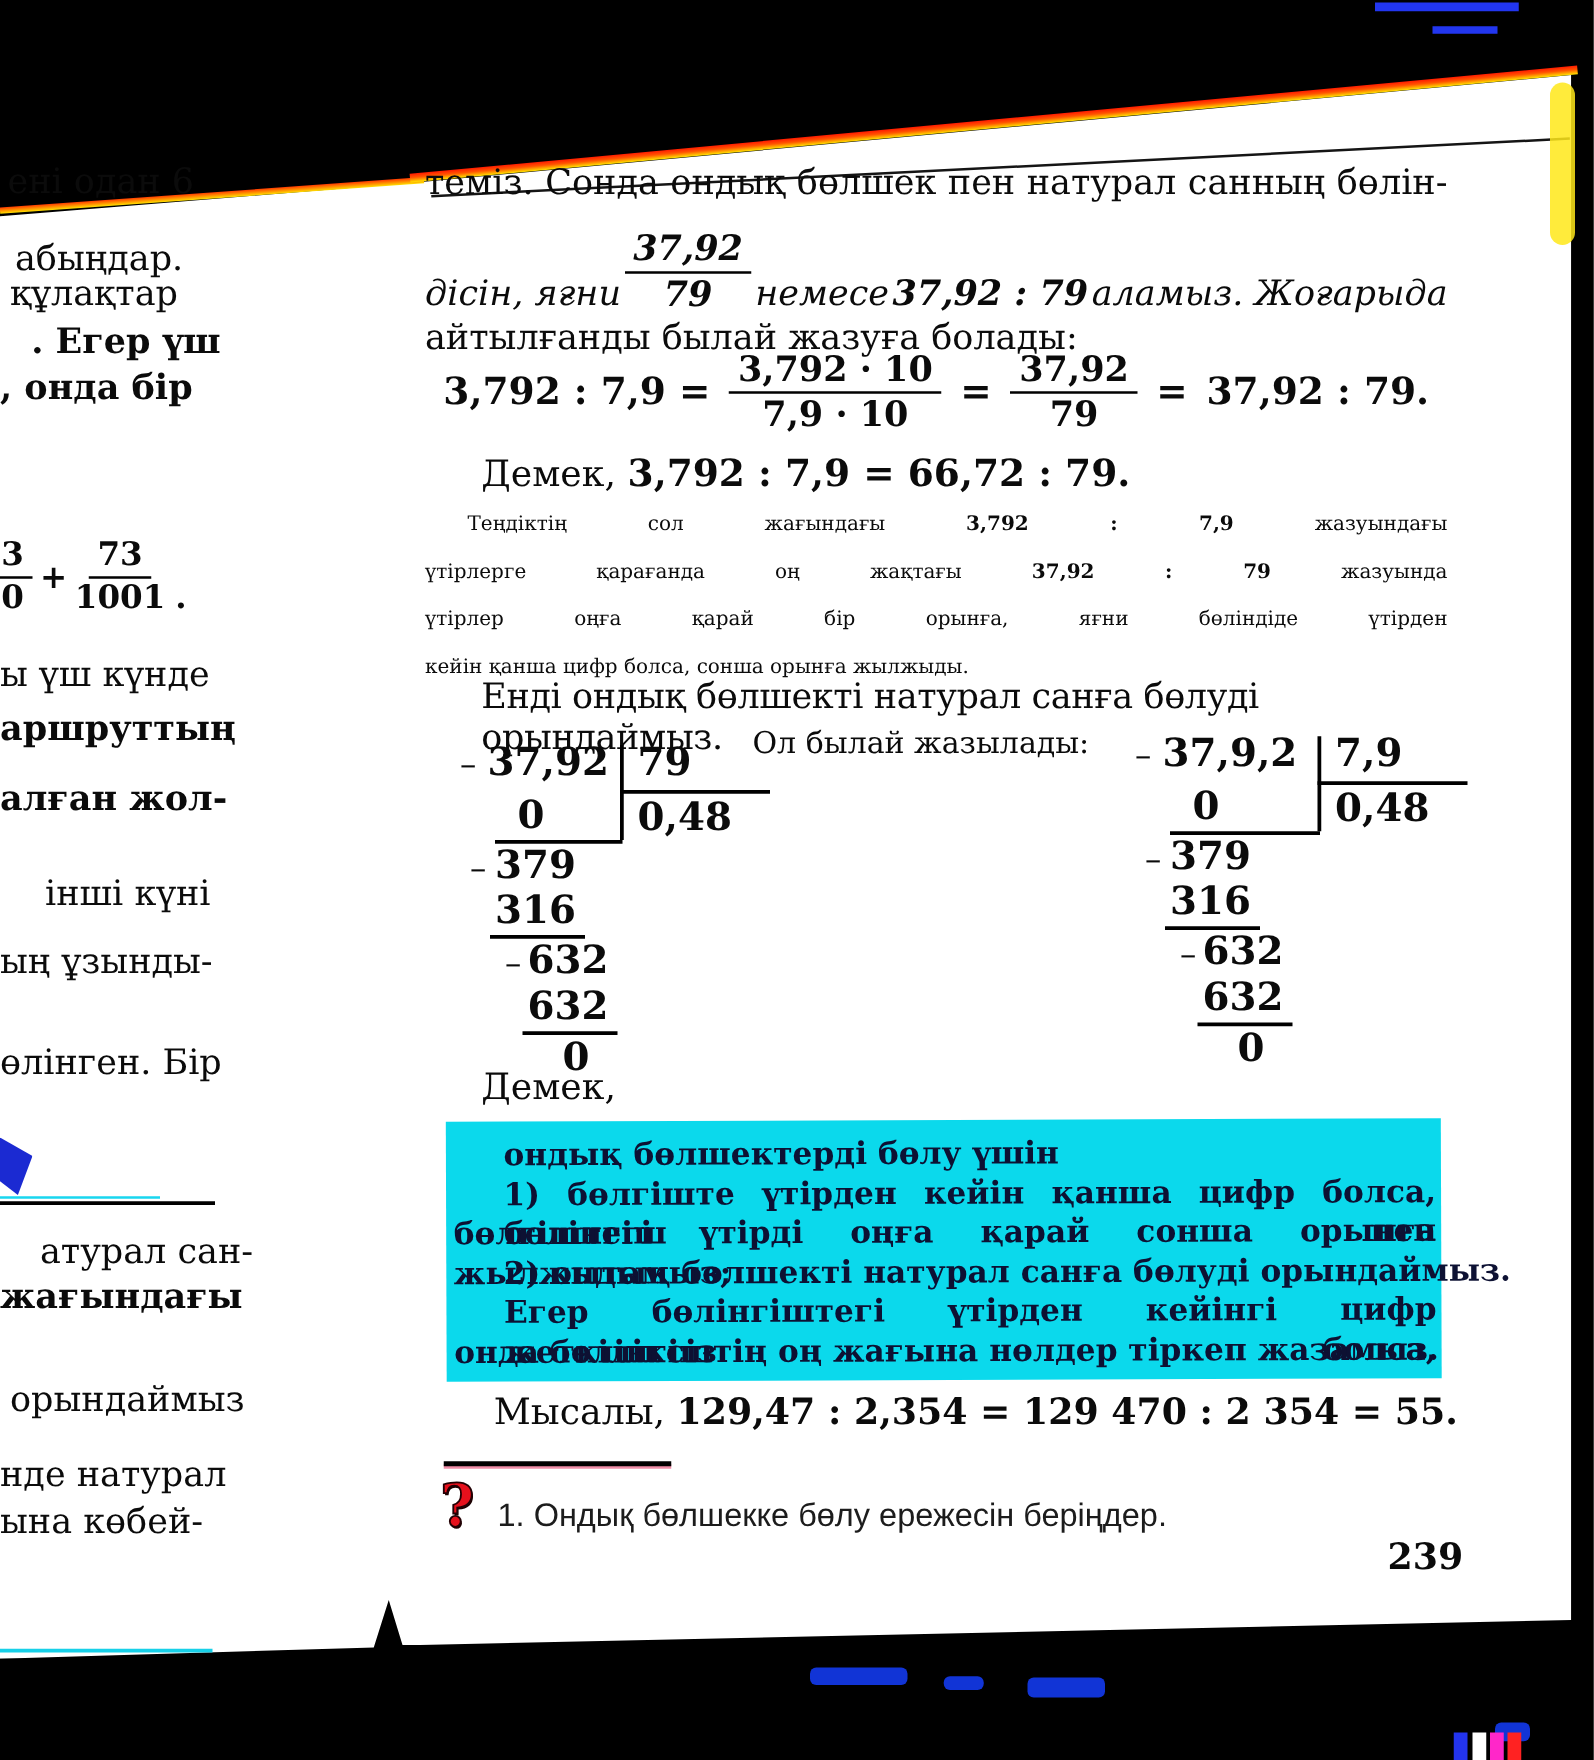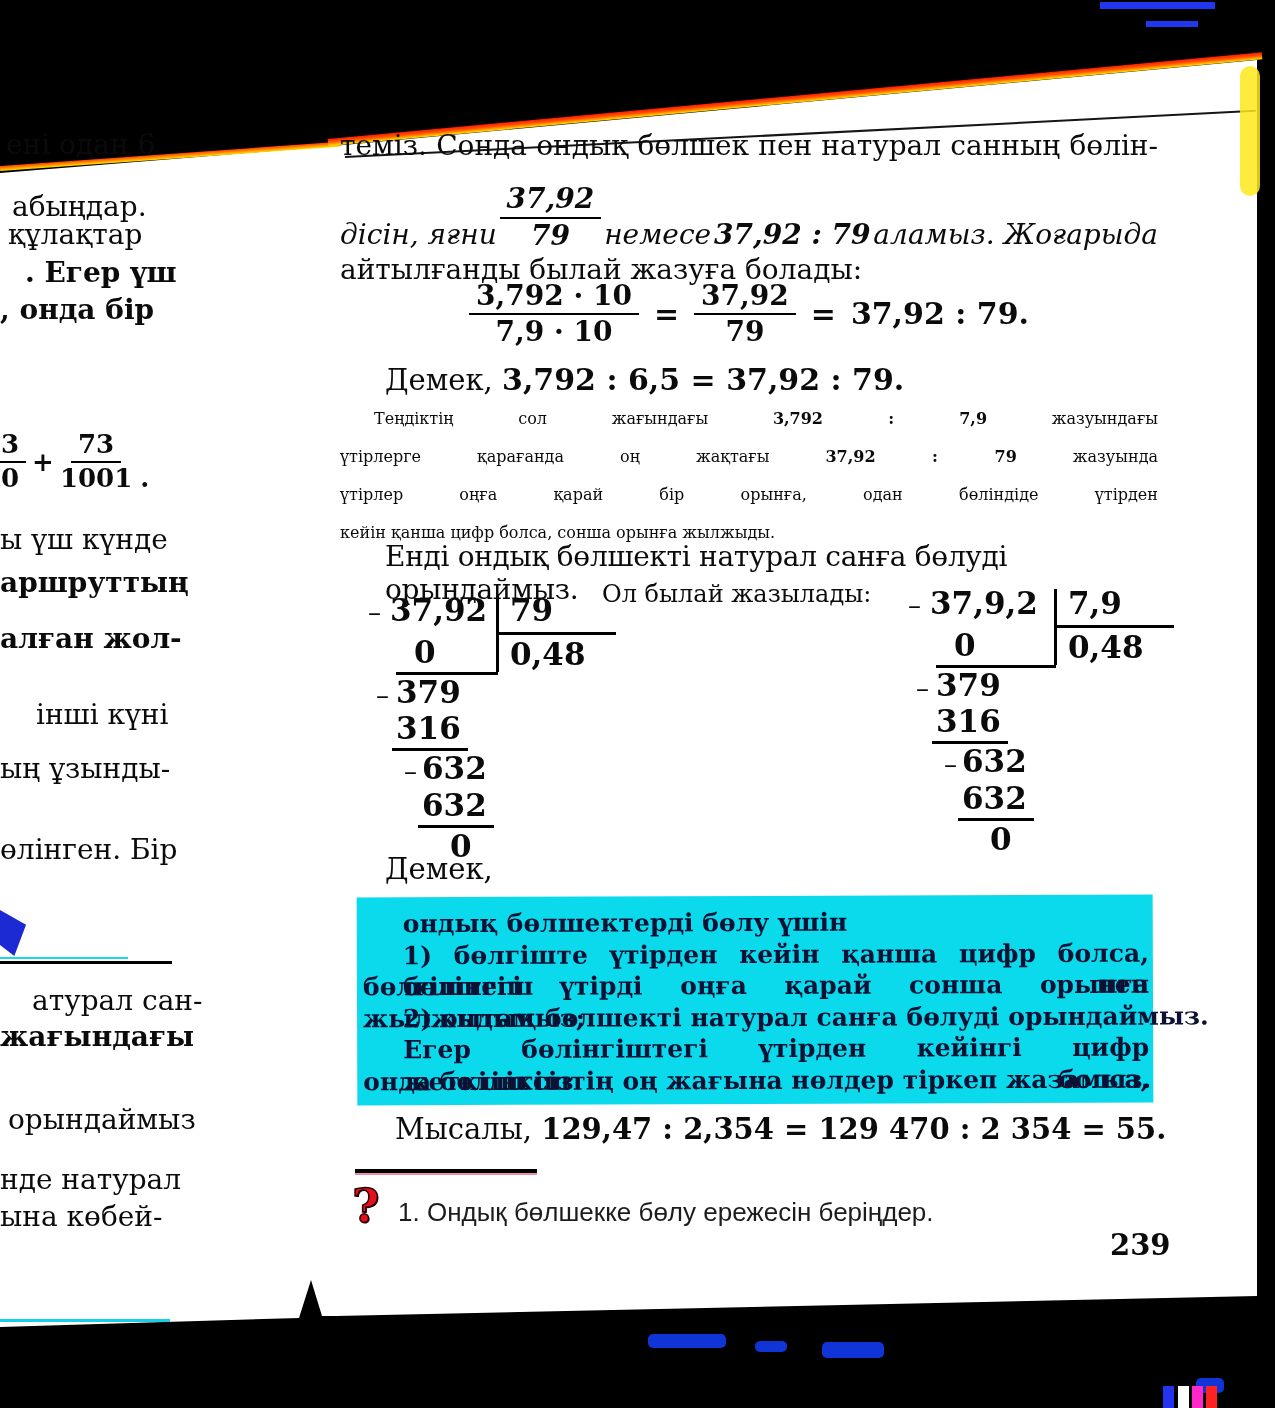--- a/index.html
+++ b/index.html
@@ -185,50 +185,51 @@
       <span class="fden">79</span>
     </span>
     <span class="seg">немесе</span>
     <span class="seg bnum">37,92 : 79</span>
     <span class="seg">аламыз. Жоғарыда</span>
   </div>
   <div class="line">айтылғанды былай жазуға болады:</div>
 </div>
 
 <div class="abs formula-row">
+  <span>3,792 : 7,9 =</span>
   <span class="frac">
     <span class="fnum">3,792 · 10</span>
     <span class="fden">7,9 · 10</span>
   </span>
   <span>=</span>
   <span class="frac">
     <span class="fnum">37,92</span>
     <span class="fden">79</span>
   </span>
   <span>=</span>
   <span>37,92 : 79.</span>
 </div>
 
 <div class="abs demek">
   <span>Демек,</span>
-  <span class="bnum">3,792 : 6,5 = 37,92 : 79.</span>
+  <span class="bnum">3,792 : 7,9 = 66,72 : 79.</span>
 </div>
 
 <div class="abs para2">
   <div class="line j ind">
     <span>Теңдіктің сол жағындағы</span>
     <span class="bnum">3,792 : 7,9</span>
     <span>жазуындағы</span>
   </div>
   <div class="line j">
     <span>үтірлерге қарағанда оң жақтағы</span>
     <span class="bnum">37,92 : 79</span>
     <span>жазуында</span>
   </div>
-  <div class="line j">үтірлер оңға қарай бір орынға, одан бөліндіде үтірден</div>
+  <div class="line j">үтірлер оңға қарай бір орынға, яғни бөліндіде үтірден</div>
   <div class="line">кейін қанша цифр болса, сонша орынға жылжыды.</div>
 </div>
 
 <div class="abs para3">Енді ондық бөлшекті натурал санға бөлуді орындаймыз.</div>
 
 <div class="abs caption">Ол былай жазылады:</div>
 
 <div class="division division-a">
   <span class="dv-minus m1">–</span>
   <span class="dv-dividend">37,92</span>

